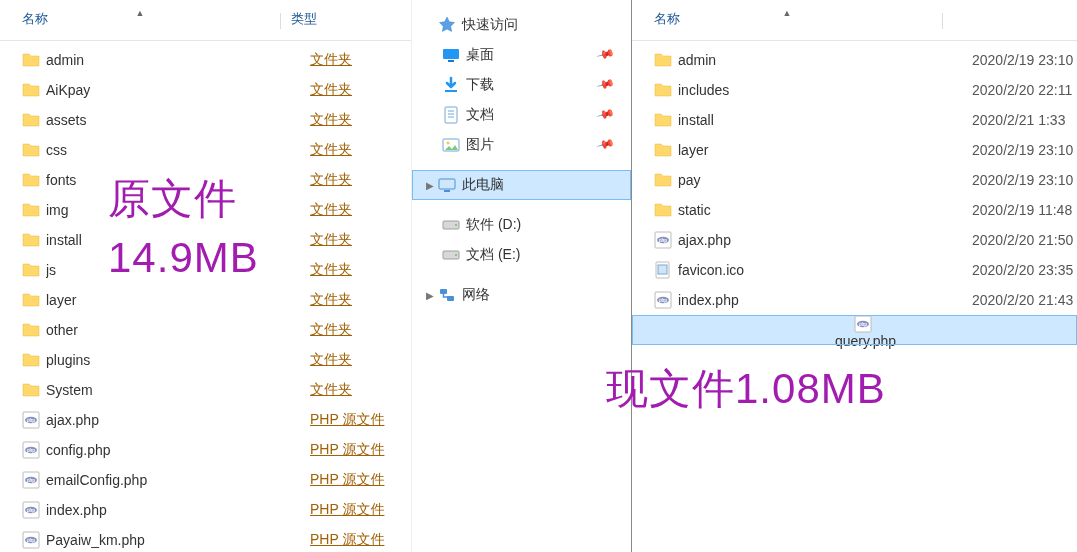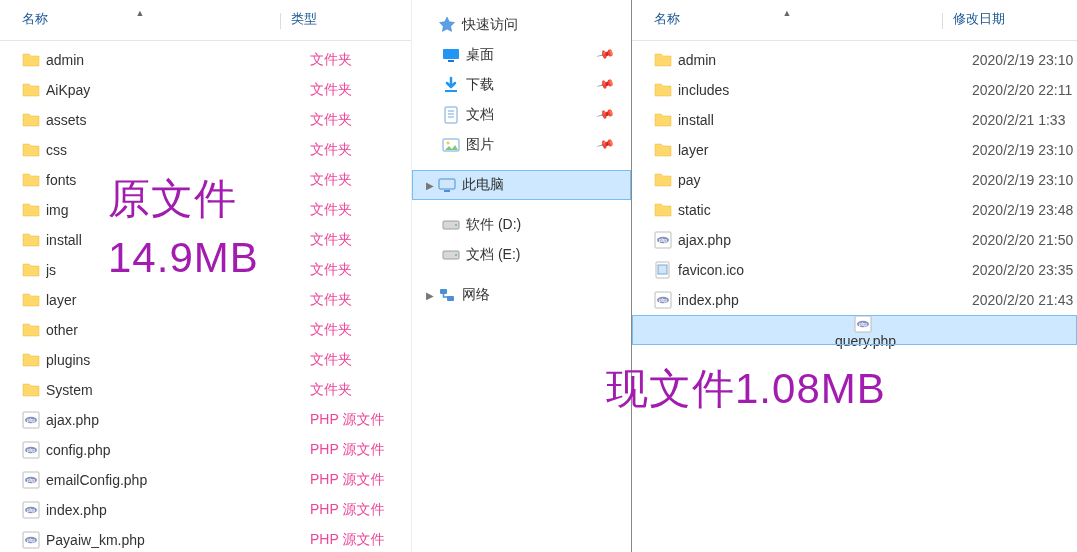--- a/index.html
+++ b/index.html
@@ -71,21 +71,21 @@
     width: 18px;
     height: 18px;
     margin-right: 6px;
     flex: 0 0 18px;
     display: inline-flex;
     align-items: center;
     justify-content: center;
   }
   .row .name { flex: 0 0 254px; white-space: nowrap; overflow: hidden; }
   .row .name-r { flex: 0 0 284px; white-space: nowrap; overflow: hidden; }
-  .row .type { flex: 1; color: #ec4899; white-space: nowrap; padding-left: 10px; }
+  .row .type { flex: 1; color: #a16207; white-space: nowrap; padding-left: 10px; text-decoration: underline; }
   .row .date { flex: 1; color: #555; white-space: nowrap; padding-left: 10px; }
 
   
   .nav-list { padding: 10px 0 0 0; }
   .nav-item {
     display: flex;
     align-items: center;
     height: 30px;
     padding-left: 30px;
     position: relative;
@@ -461,23 +461,20 @@
     </div>
   </div>
 
   <div class="panel panel-right">
     <div class="header-row">
       <div class="header-cell hdr-name-r">
         <span>名称</span>
         <span class="sort-caret">▲</span>
       </div>
       <div class="divider-v"></div>
-      <div class="header-cell hdr-date">
-        <span>修改日期</span>
-      </div>
     </div>
     <div class="list" id="right-list">
         <div class="row">
           <span class="icon">
             <svg width="18" height="18">
               <use href="#ic-folder"></use>
             </svg>
           </span>
           <span class="name-r">admin</span>
           <span class="date">2020/2/19 23:10</span>
@@ -518,21 +515,21 @@
           <span class="name-r">pay</span>
           <span class="date">2020/2/19 23:10</span>
         </div>
         <div class="row">
           <span class="icon">
             <svg width="18" height="18">
               <use href="#ic-folder"></use>
             </svg>
           </span>
           <span class="name-r">static</span>
-          <span class="date">2020/2/19 23:48</span>
+          <span class="date">2020/2/19 11:48</span>
         </div>
         <div class="row">
           <span class="icon">
             <svg width="18" height="18">
               <use href="#ic-php"></use>
             </svg>
           </span>
           <span class="name-r">ajax.php</span>
           <span class="date">2020/2/20 21:50</span>
         </div>

